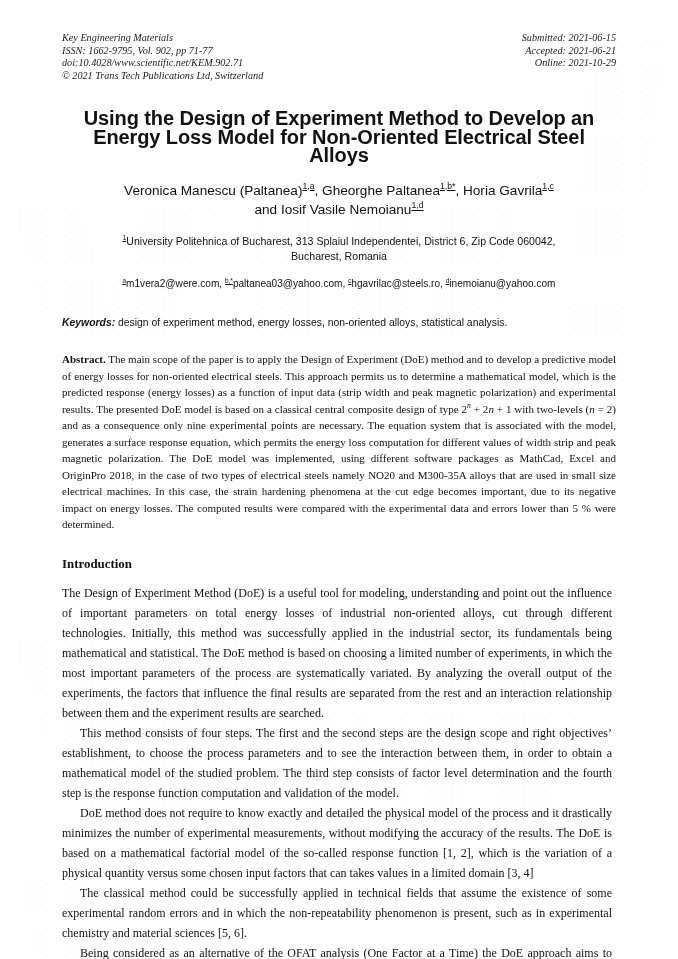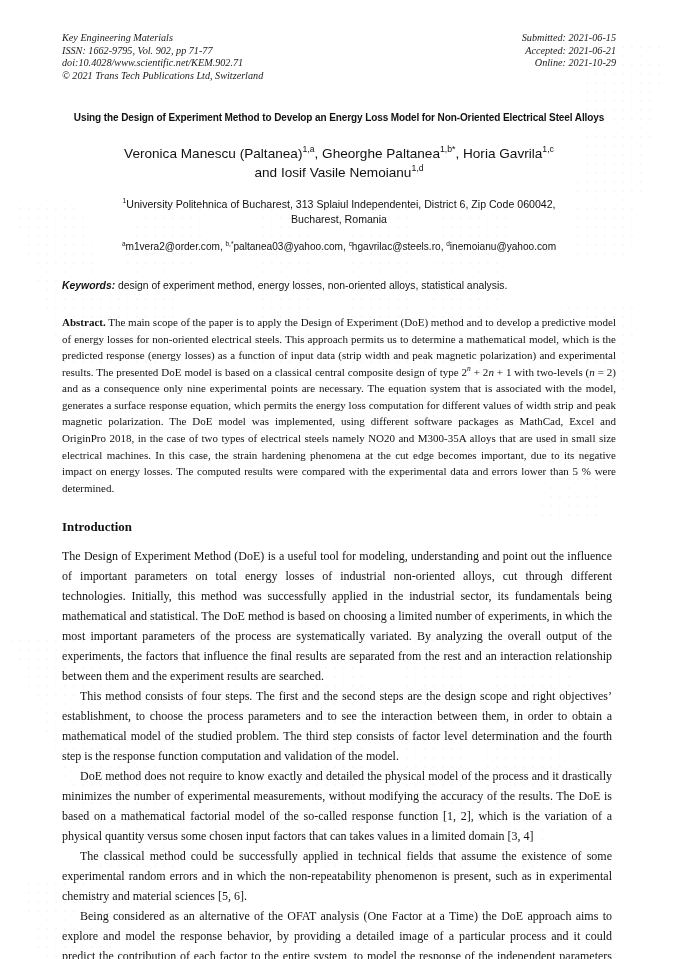--- a/index.html
+++ b/index.html
@@ -51,39 +51,40 @@
     margin-top: 2px;
   }
   .masthead-left { text-align: left; }
   .masthead-right { text-align: right; white-space: nowrap; }
   .masthead div { white-space: nowrap; }
 
   
   .title {
     font-family: "Liberation Sans", "DejaVu Sans", sans-serif;
     font-weight: bold;
-    font-size: 10px;
+    font-size: 20px;
     line-height: 18.4px;
     text-align: center;
     margin: 27px 6px 16px 6px;
     letter-spacing: -0.1px;
   }
 
   
   .authors {
     font-family: "Liberation Sans", "DejaVu Sans", sans-serif;
     font-size: 13.6px;
     line-height: 19.5px;
     text-align: center;
     margin: 11px 4px 0 4px;
   }
   .authors sup, .affil sup, .emails sup {
     font-size: 0.64em;
     vertical-align: super;
     line-height: 0;
+    text-decoration: underline;
   }
 
   
   .affil {
     font-family: "Liberation Sans", "DejaVu Sans", sans-serif;
     font-size: 10.6px;
     line-height: 15.2px;
     text-align: center;
     margin: 14px 18px 0 18px;
   }
@@ -196,21 +197,21 @@
     <div class="authors">
       <span><span>Veronica Manescu (Paltanea)</span><sup>1,a</sup><span>, Gheorghe Paltanea</span><sup>1,b*</sup><span>, Horia Gavrila</span><sup>1,c</sup></span><br>
       <span><span>and Iosif Vasile Nemoianu</span><sup>1,d</sup></span>
     </div>
 
     <div class="affil">
       <sup>1</sup><span>University Politehnica of Bucharest, 313 Splaiul Independentei, District 6, Zip Code 060042,</span><br>
       <span>Bucharest, Romania</span>
     </div>
 
-    <div class="emails"><sup>a</sup><span>m1vera2@order.com</span>, <sup>b,*</sup><span>paltanea03@yahoo.com</span>, <sup>c</sup><span>hgavrilac@steels.ro</span>, <sup>d</sup><span>inemoianu@yahoo.com</span></div>
+    <div class="emails"><sup>a</sup><span>m1vera2@were.com</span>, <sup>b,*</sup><span>paltanea03@yahoo.com</span>, <sup>c</sup><span>hgavrilac@steels.ro</span>, <sup>d</sup><span>inemoianu@yahoo.com</span></div>
 
     <div class="keywords"><b>Keywords:</b><span> design of experiment method, energy losses, non-oriented alloys, statistical analysis.</span></div>
 
     <div class="abstract"><b>Abstract.</b><span> The main scope of the paper is to apply the Design of Experiment (DoE) method and to develop a predictive model of energy losses for non-oriented electrical steels. This approach permits us to determine a mathematical model, which is the predicted response (energy losses) as a function of input data (strip width and peak magnetic polarization) and experimental results. The presented DoE model is based on a classical central composite design of type 2</span><sup>n</sup><span> + 2</span><i>n</i><span> + 1 with two-levels (</span><i>n</i><span> = 2) and as a consequence only nine experimental points are necessary. The equation system that is associated with the model, generates a surface response equation, which permits the energy loss computation for different values of width strip and peak magnetic polarization. The DoE model was implemented, using different software packages as MathCad, Excel and OriginPro 2018, in the case of two types of electrical steels namely NO20 and M300-35A alloys that are used in small size electrical machines. In this case, the strain hardening phenomena at the cut edge becomes important, due to its negative impact on energy losses. The computed results were compared with the experimental data and errors lower than 5 % were determined.</span></div>
 
     <div class="section-heading">Introduction</div>
 
     <div class="body-par first">The Design of Experiment Method (DoE) is a useful tool for modeling, understanding and point out the influence of important parameters on total energy losses of industrial non-oriented alloys, cut through different technologies. Initially, this method was successfully applied in the industrial sector, its fundamentals being mathematical and statistical. The DoE method is based on choosing a limited number of experiments, in which the most important parameters of the process are systematically variated. By analyzing the overall output of the experiments, the factors that influence the final results are separated from the rest and an interaction relationship between them and the experiment results are searched.</div>
     <div class="body-par indented">This method consists of four steps. The first and the second steps are the design scope and right objectives’ establishment, to choose the process parameters and to see the interaction between them, in order to obtain a mathematical model of the studied problem. The third step consists of factor level determination and the fourth step is the response function computation and validation of the model.</div>
     <div class="body-par indented">DoE method does not require to know exactly and detailed the physical model of the process and it drastically minimizes the number of experimental measurements, without modifying the accuracy of the results. The DoE is based on a mathematical factorial model of the so-called response function [1, 2], which is the variation of a physical quantity versus some chosen input factors that can takes values in a limited domain [3, 4]</div>

